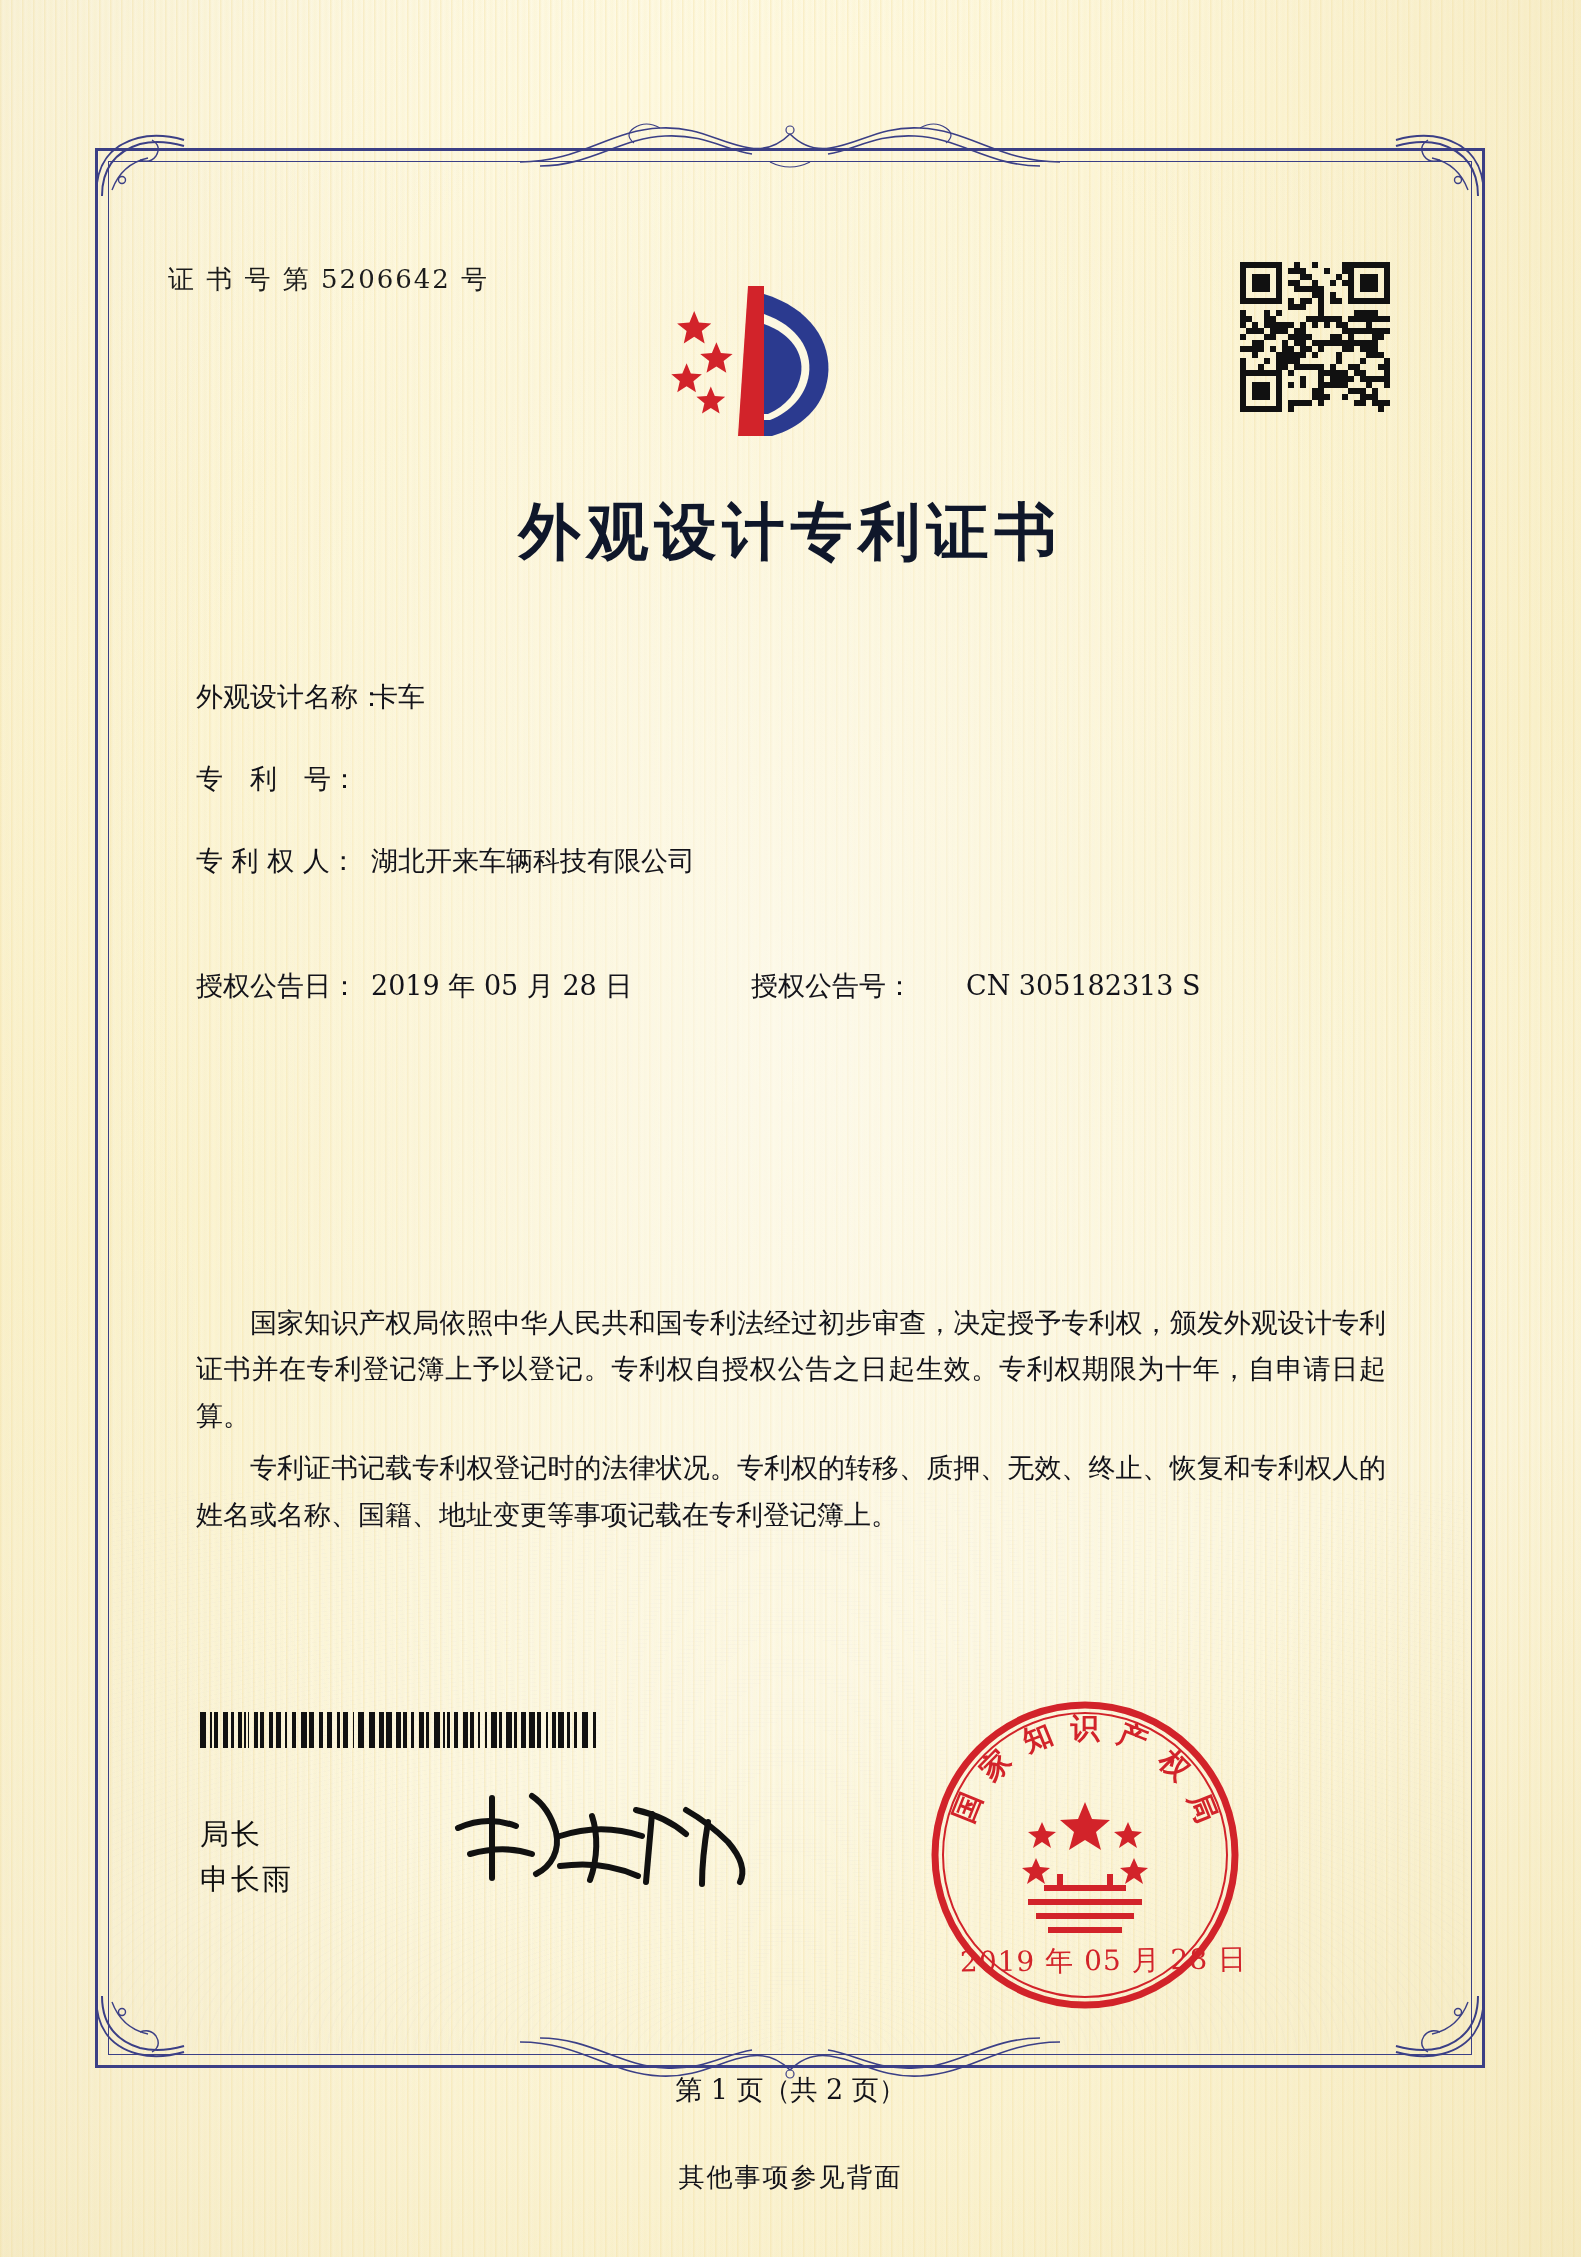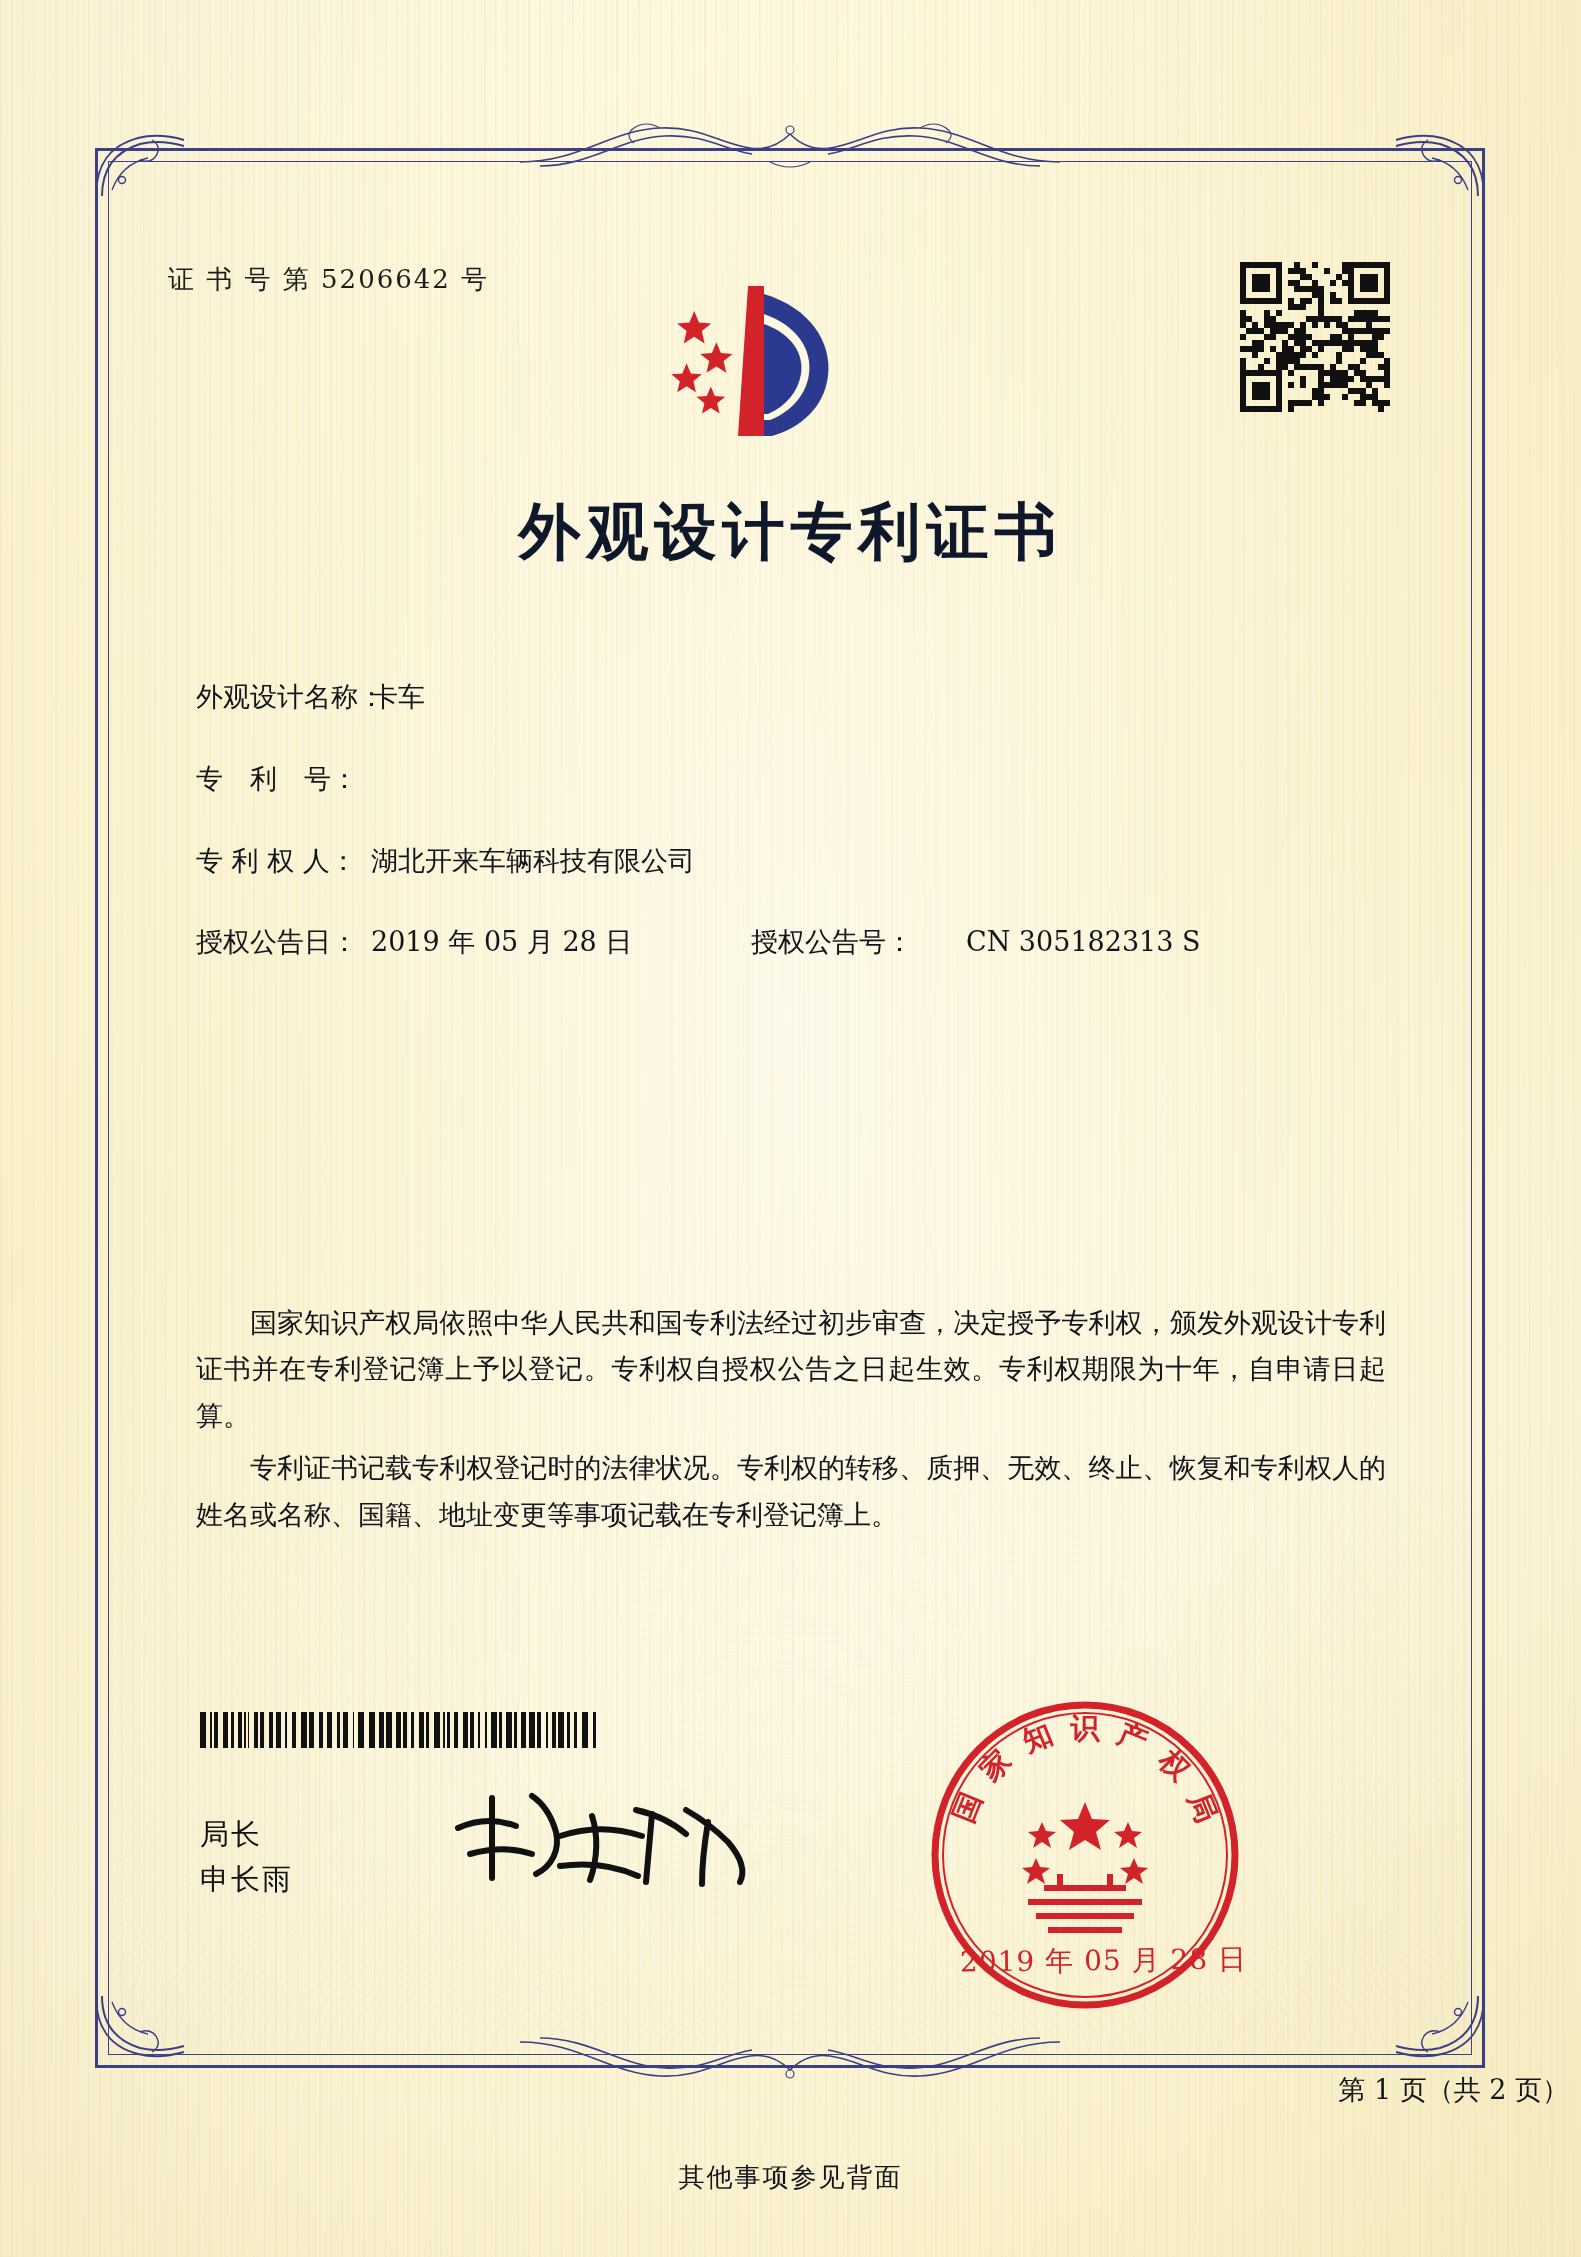--- a/index.html
+++ b/index.html
@@ -164,21 +164,21 @@
   .flabel {
     width: 175px;
     flex: none;
     letter-spacing: 0px;
     white-space: pre;
   }
   .fvalue {
     flex: 1;
   }
   .frow.pub .fvalue { flex: none; width: 380px; }
-  .frow.pub .flabel2 { width: 215px; flex: none; white-space: pre; }
+  .frow.pub .flabel2 { width: 215px; flex: none; white-space: pre; margin-top: 44px; }
 
   .paras {
     position: absolute;
     left: 196px;
     top: 1300px;
     width: 1190px;
     font-size: 27px;
     line-height: 1.72;
     color: #13131a;
     font-family: "DejaVu Serif", serif;
@@ -233,23 +233,23 @@
     top: 1942px;
     font-size: 28px;
     color: #d2232a;
     font-family: "DejaVu Serif", serif;
     letter-spacing: 1px;
     transform: rotate(-0.6deg);
   }
 
   .page-no {
     position: absolute;
-    left: 0; right: 12px;
+    left: 0; right: 0;
     top: 2072px;
-    text-align: right;
+    text-align: center;
     font-size: 27px;
     color: #13131a;
     font-family: "DejaVu Serif", serif;
   }
   .footnote {
     position: absolute;
     left: 0; right: 0;
     top: 2160px;
     text-align: center;
     font-size: 26px;

